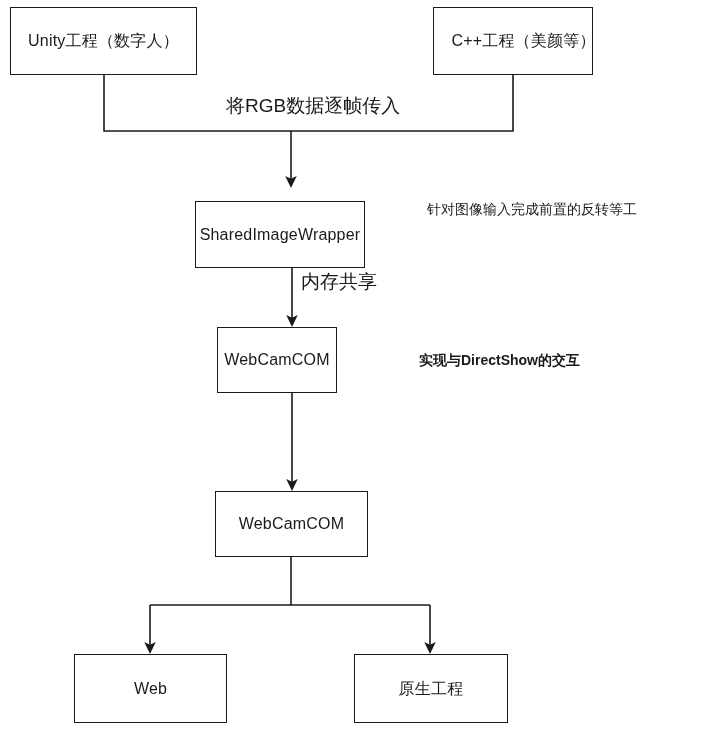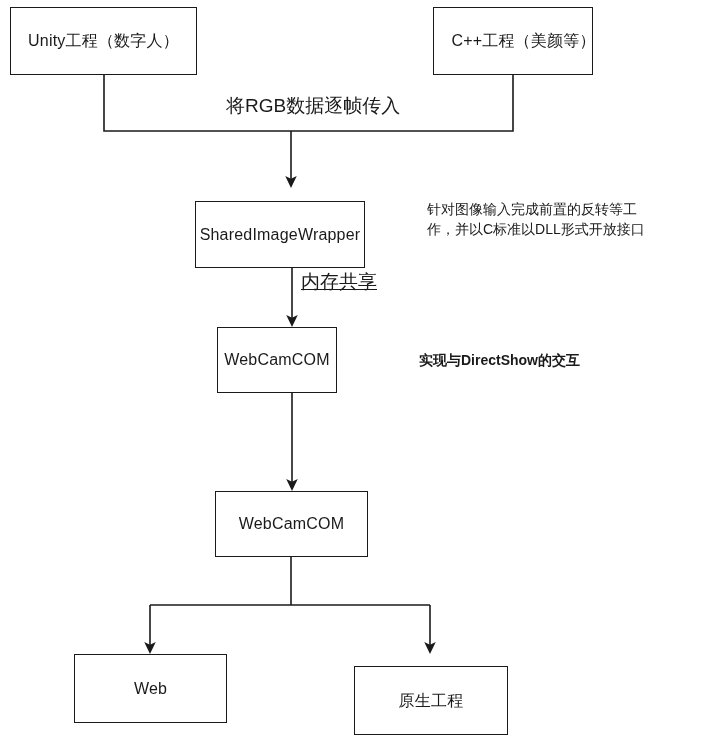--- a/index.html
+++ b/index.html
@@ -62,25 +62,25 @@
     text-align: left;
   }
 
   
   #node-unity       { left: 10px;  top: 7px;   width: 187px; height: 68px; }
   #node-cpp         { left: 433px; top: 7px;   width: 160px; height: 68px; padding-left: 21px; }
   #node-wrapper     { left: 195px; top: 188px; width: 170px; height: 67px; margin-top: 13px; }
   #node-webcamcom   { left: 217px; top: 327px; width: 120px; height: 66px; }
   #node-directshow  { left: 215px; top: 491px; width: 153px; height: 66px; }
   #node-web         { left: 74px;  top: 654px; width: 153px; height: 69px; align-items: center; }
-  #node-native      { left: 354px; top: 654px; width: 154px; height: 69px; margin-top: 12px; }
+  #node-native      { left: 354px; top: 654px; width: 154px; height: 69px; }
 
   
   #label-rgb        { left: 226px; top: 94px;  }
-  #label-shared-mem { left: 301px; top: 270px; text-decoration: underline; }
+  #label-shared-mem { left: 301px; top: 270px; }
 
   
   #anno-wrapper     { left: 427px; top: 199px; }
   #anno-webcamcom   { left: 419px; top: 350px; font-weight: bold; }
 </style>
 </head>
 <body>
 
 <div id="diagram-root">
 
@@ -148,18 +148,17 @@
   <div class="node" id="node-native">
     <span class="node-label">原生工程</span>
   </div>
 
   <div class="edge-label" id="label-rgb">将RGB数据逐帧传入</div>
 
   <div class="edge-label" id="label-shared-mem">内存共享</div>
 
   <div class="annotation two-line" id="anno-wrapper">
     <div>针对图像输入完成前置的反转等工</div>
-    <div>作，并以C标准以DLL形式开放接口</div>
   </div>
 
   <div class="annotation" id="anno-webcamcom">实现与DirectShow的交互</div>
 
 </div>
 
 </body></html>

